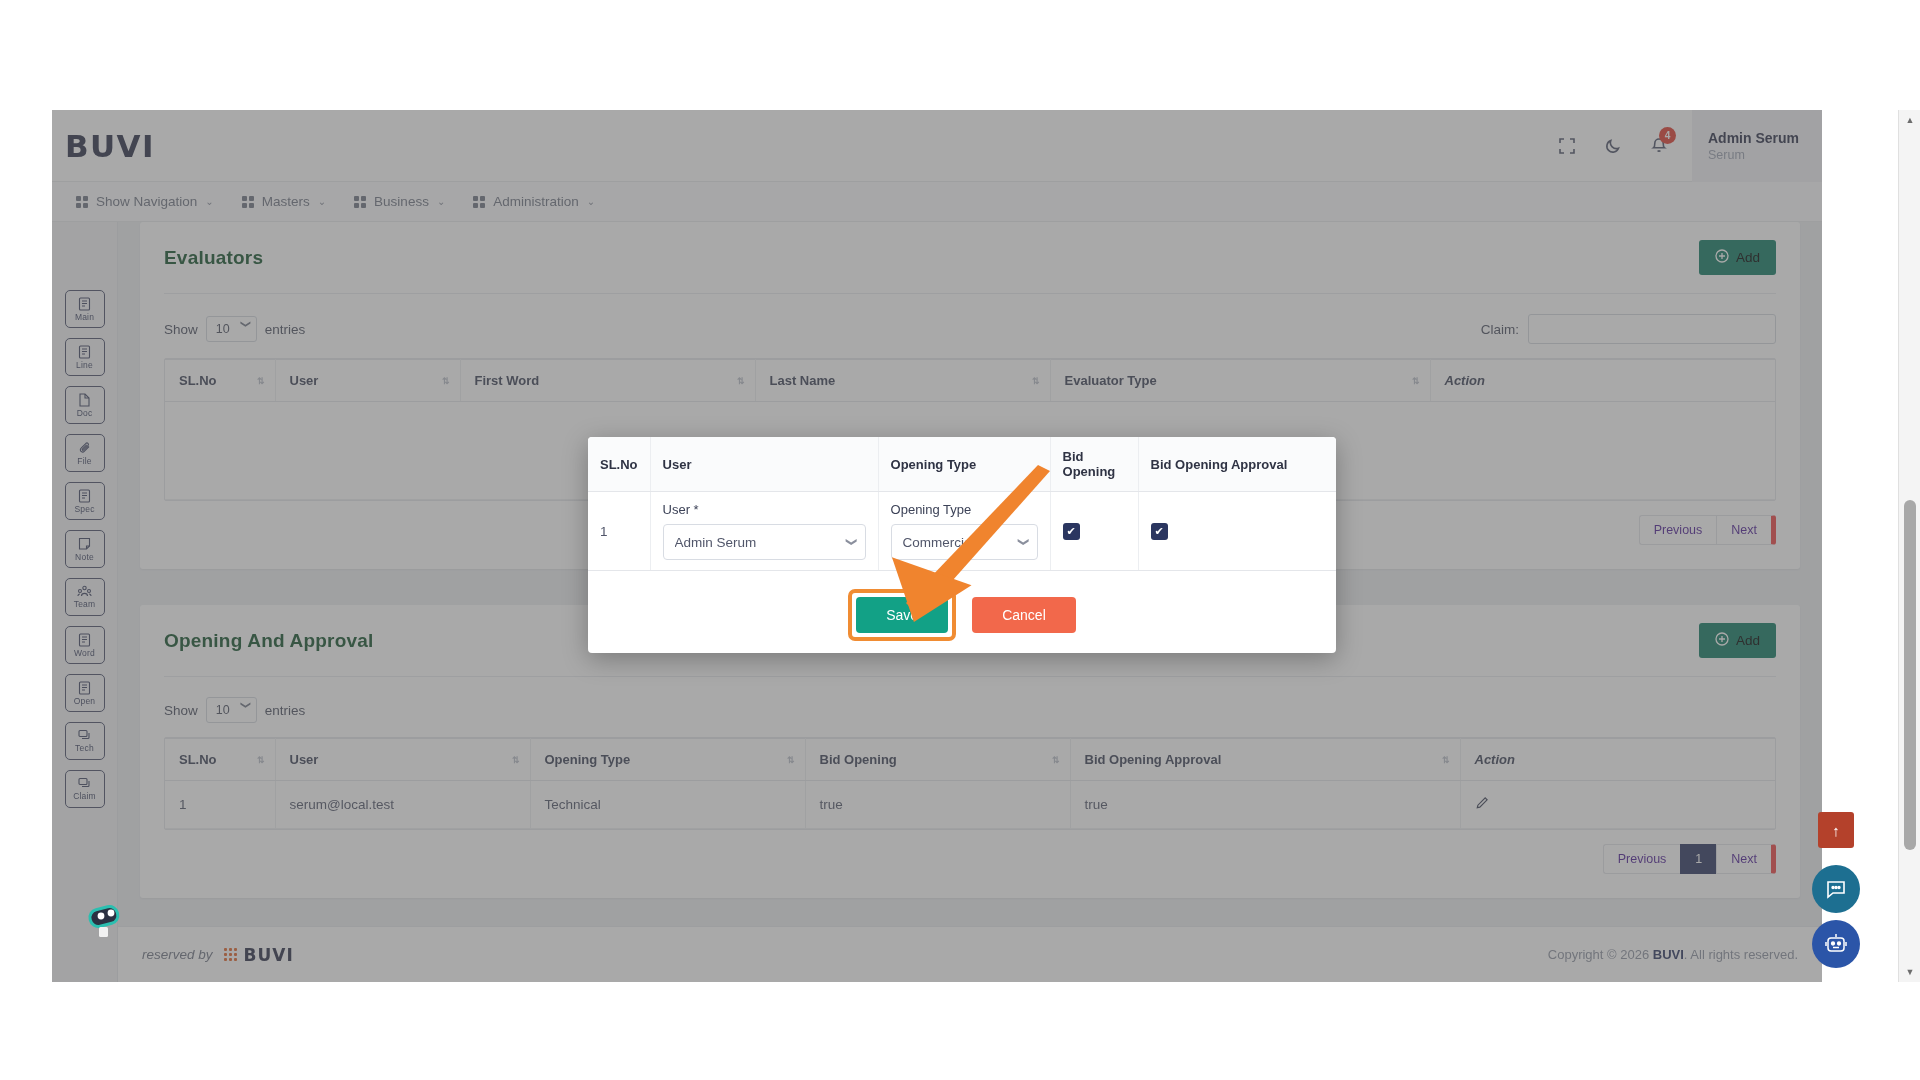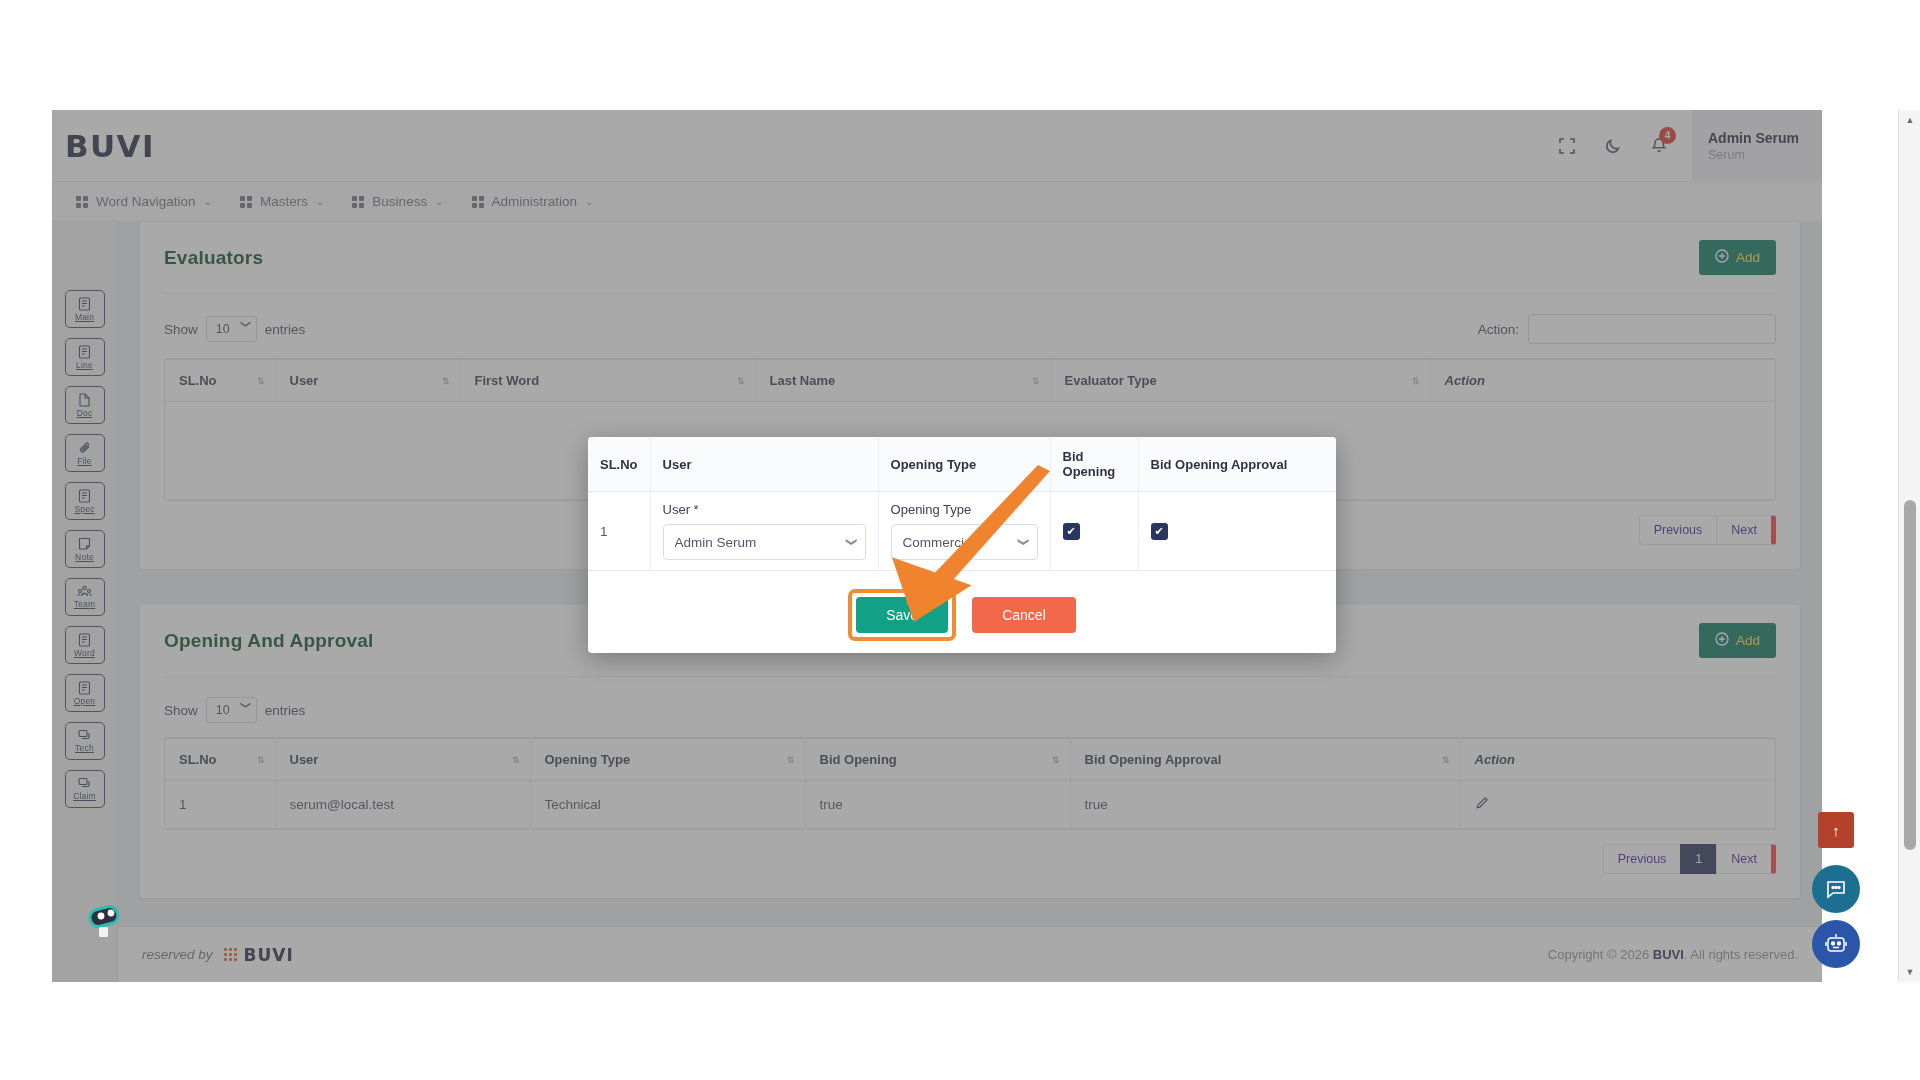--- a/index.html
+++ b/index.html
@@ -98,21 +98,21 @@
     position: absolute; left: 0; top: 112px;
     width: 66px; height: 760px;
     background: #f2f3f5; border-right: 1px solid #e4e6ea;
     padding-top: 68px;
     display: flex; flex-direction: column; align-items: center; gap: 10px;
   }
   .rail-item {
     width: 40px; height: 38px; border-radius: 5px;
     border: 1px solid #4a4f6a;
     display: flex; flex-direction: column; align-items: center; justify-content: center;
-    color: #3f4563; background: transparent; text-decoration: underline;
+    color: #3f4563; background: transparent;
   }
   .rail-item .rl { font-size: 8.5px; margin-top: 1px; letter-spacing: .2px; }
   .rail-item svg { display: block; }
 
   
   .content {
     position: absolute; left: 66px; top: 112px;
     width: 1704px; height: 760px;
     background: #eceef1;
     overflow: hidden;
@@ -120,21 +120,21 @@
   .card {
     background: #fff; margin: 0 22px;
     border-radius: 3px; box-shadow: 0 1px 2px rgba(0,0,0,.06);
   }
   .panel-head {
     display: flex; align-items: center; padding: 18px 24px 4px 24px;
   }
   .panel-title { font-size: 19px; font-weight: 600; color: #14532d; letter-spacing: .2px; }
   .btn-add {
     margin-left: auto;
-    background: #0f7a62; color: #fde047;
+    background: #0f7a62; color: #000000;
     border: none; border-radius: 3px;
     padding: 9px 16px; font-size: 13.5px;
     display: flex; align-items: center; gap: 7px;
   }
   .hr { height: 1px; background: #e9ebee; margin: 14px 24px 0 24px; }
 
   .table-controls {
     display: flex; align-items: center; padding: 20px 24px 14px 24px;
   }
   .lenwrap { display: flex; align-items: center; gap: 8px; font-size: 13.5px; color: #4b5061; }
@@ -336,21 +336,21 @@
   </div>
 
   <div class="navbar">
     <div class="nav-item">
       <span class="grid-ico">
           <i></i>
           <i></i>
           <i></i>
           <i></i>
         </span>
-      <span>Word Navigation</span>
+      <span>Show Navigation</span>
       <span class="caret">⌄</span>
     </div>
     <div class="nav-item">
       <span class="grid-ico">
           <i></i>
           <i></i>
           <i></i>
           <i></i>
         </span>
       <span>Masters</span>
@@ -482,21 +482,21 @@
           <span>Show</span>
           <span class="selwrap">
             <select class="len-select">
               <option>10</option>
             </select>
             <span class="chev" style="transform: translateY(-50%) rotate(-90deg);">❮</span>
           </span>
           <span>entries</span>
         </div>
         <div class="searchwrap">
-          <span>Action:</span>
+          <span>Claim:</span>
           <input class="search-input" type="text" value="" style="">
         </div>
       </div>
 
       <div class="tbl-wrap">
         <table class="dt">
           <thead>
             <tr>
               <th style="width:110px"><span>SL.No</span><span class="sortico">⇅</span></th>
               <th style="width:185px"><span>User</span><span class="sortico">⇅</span></th>

